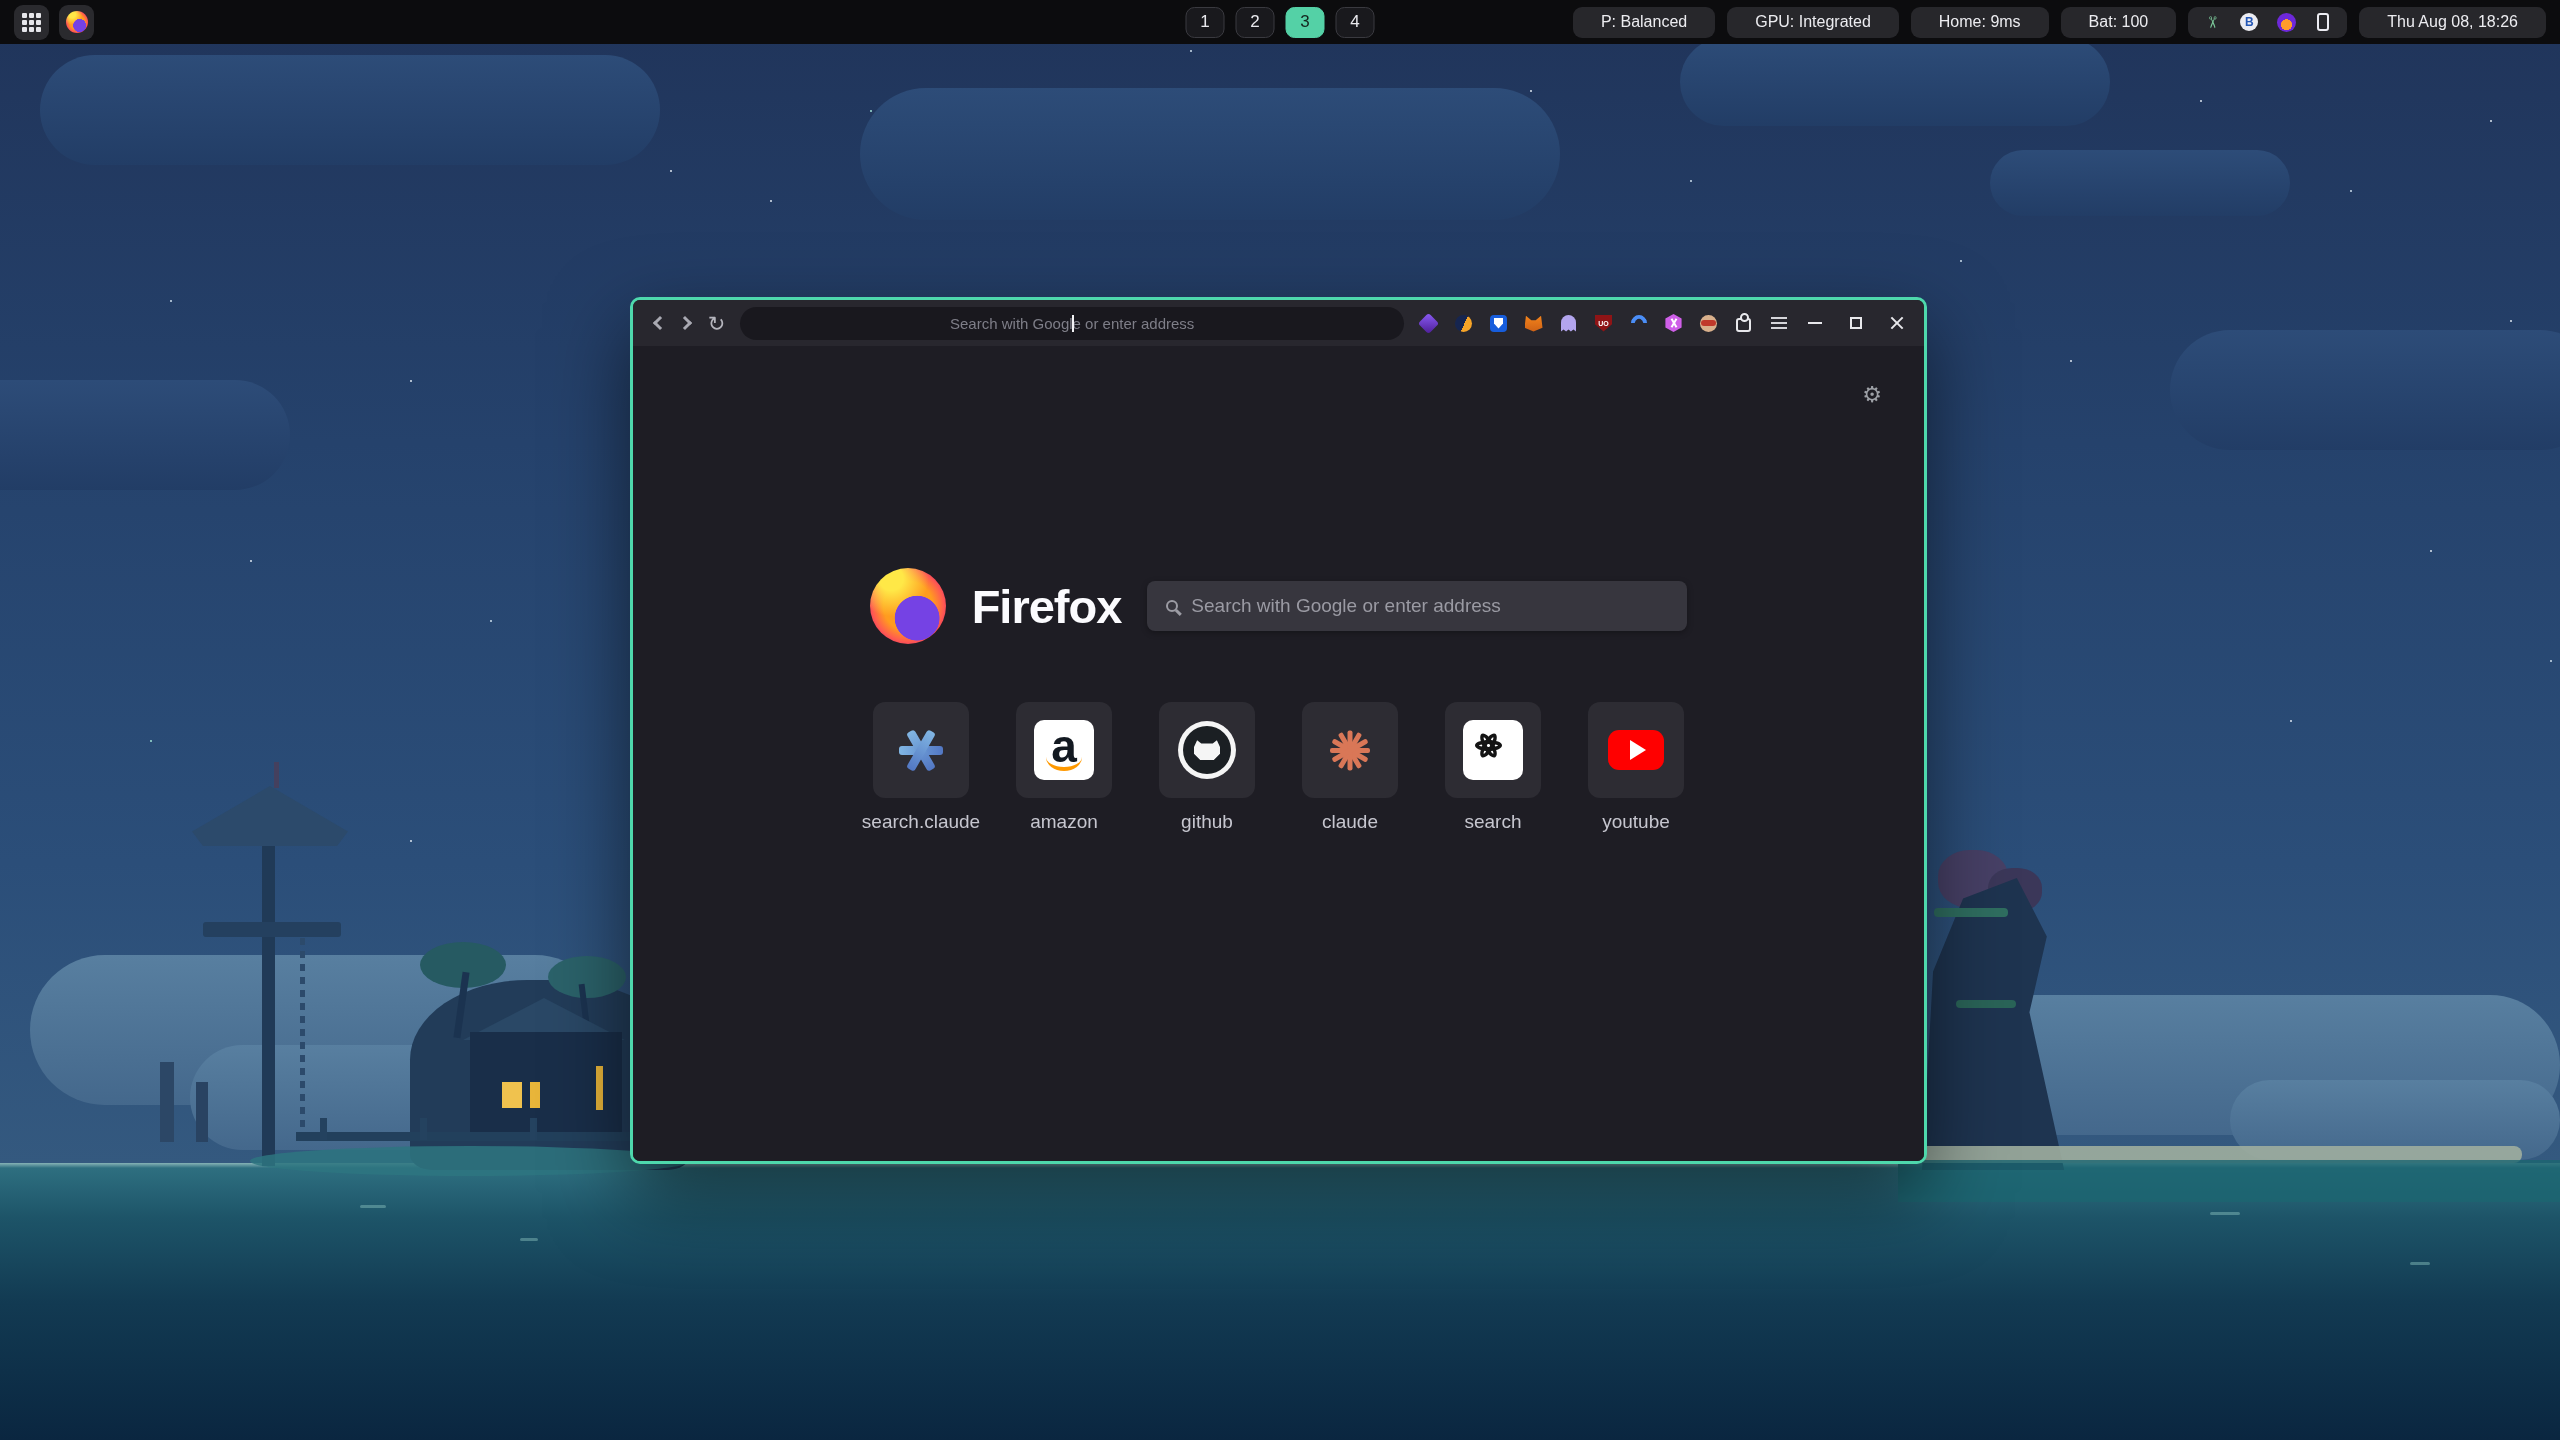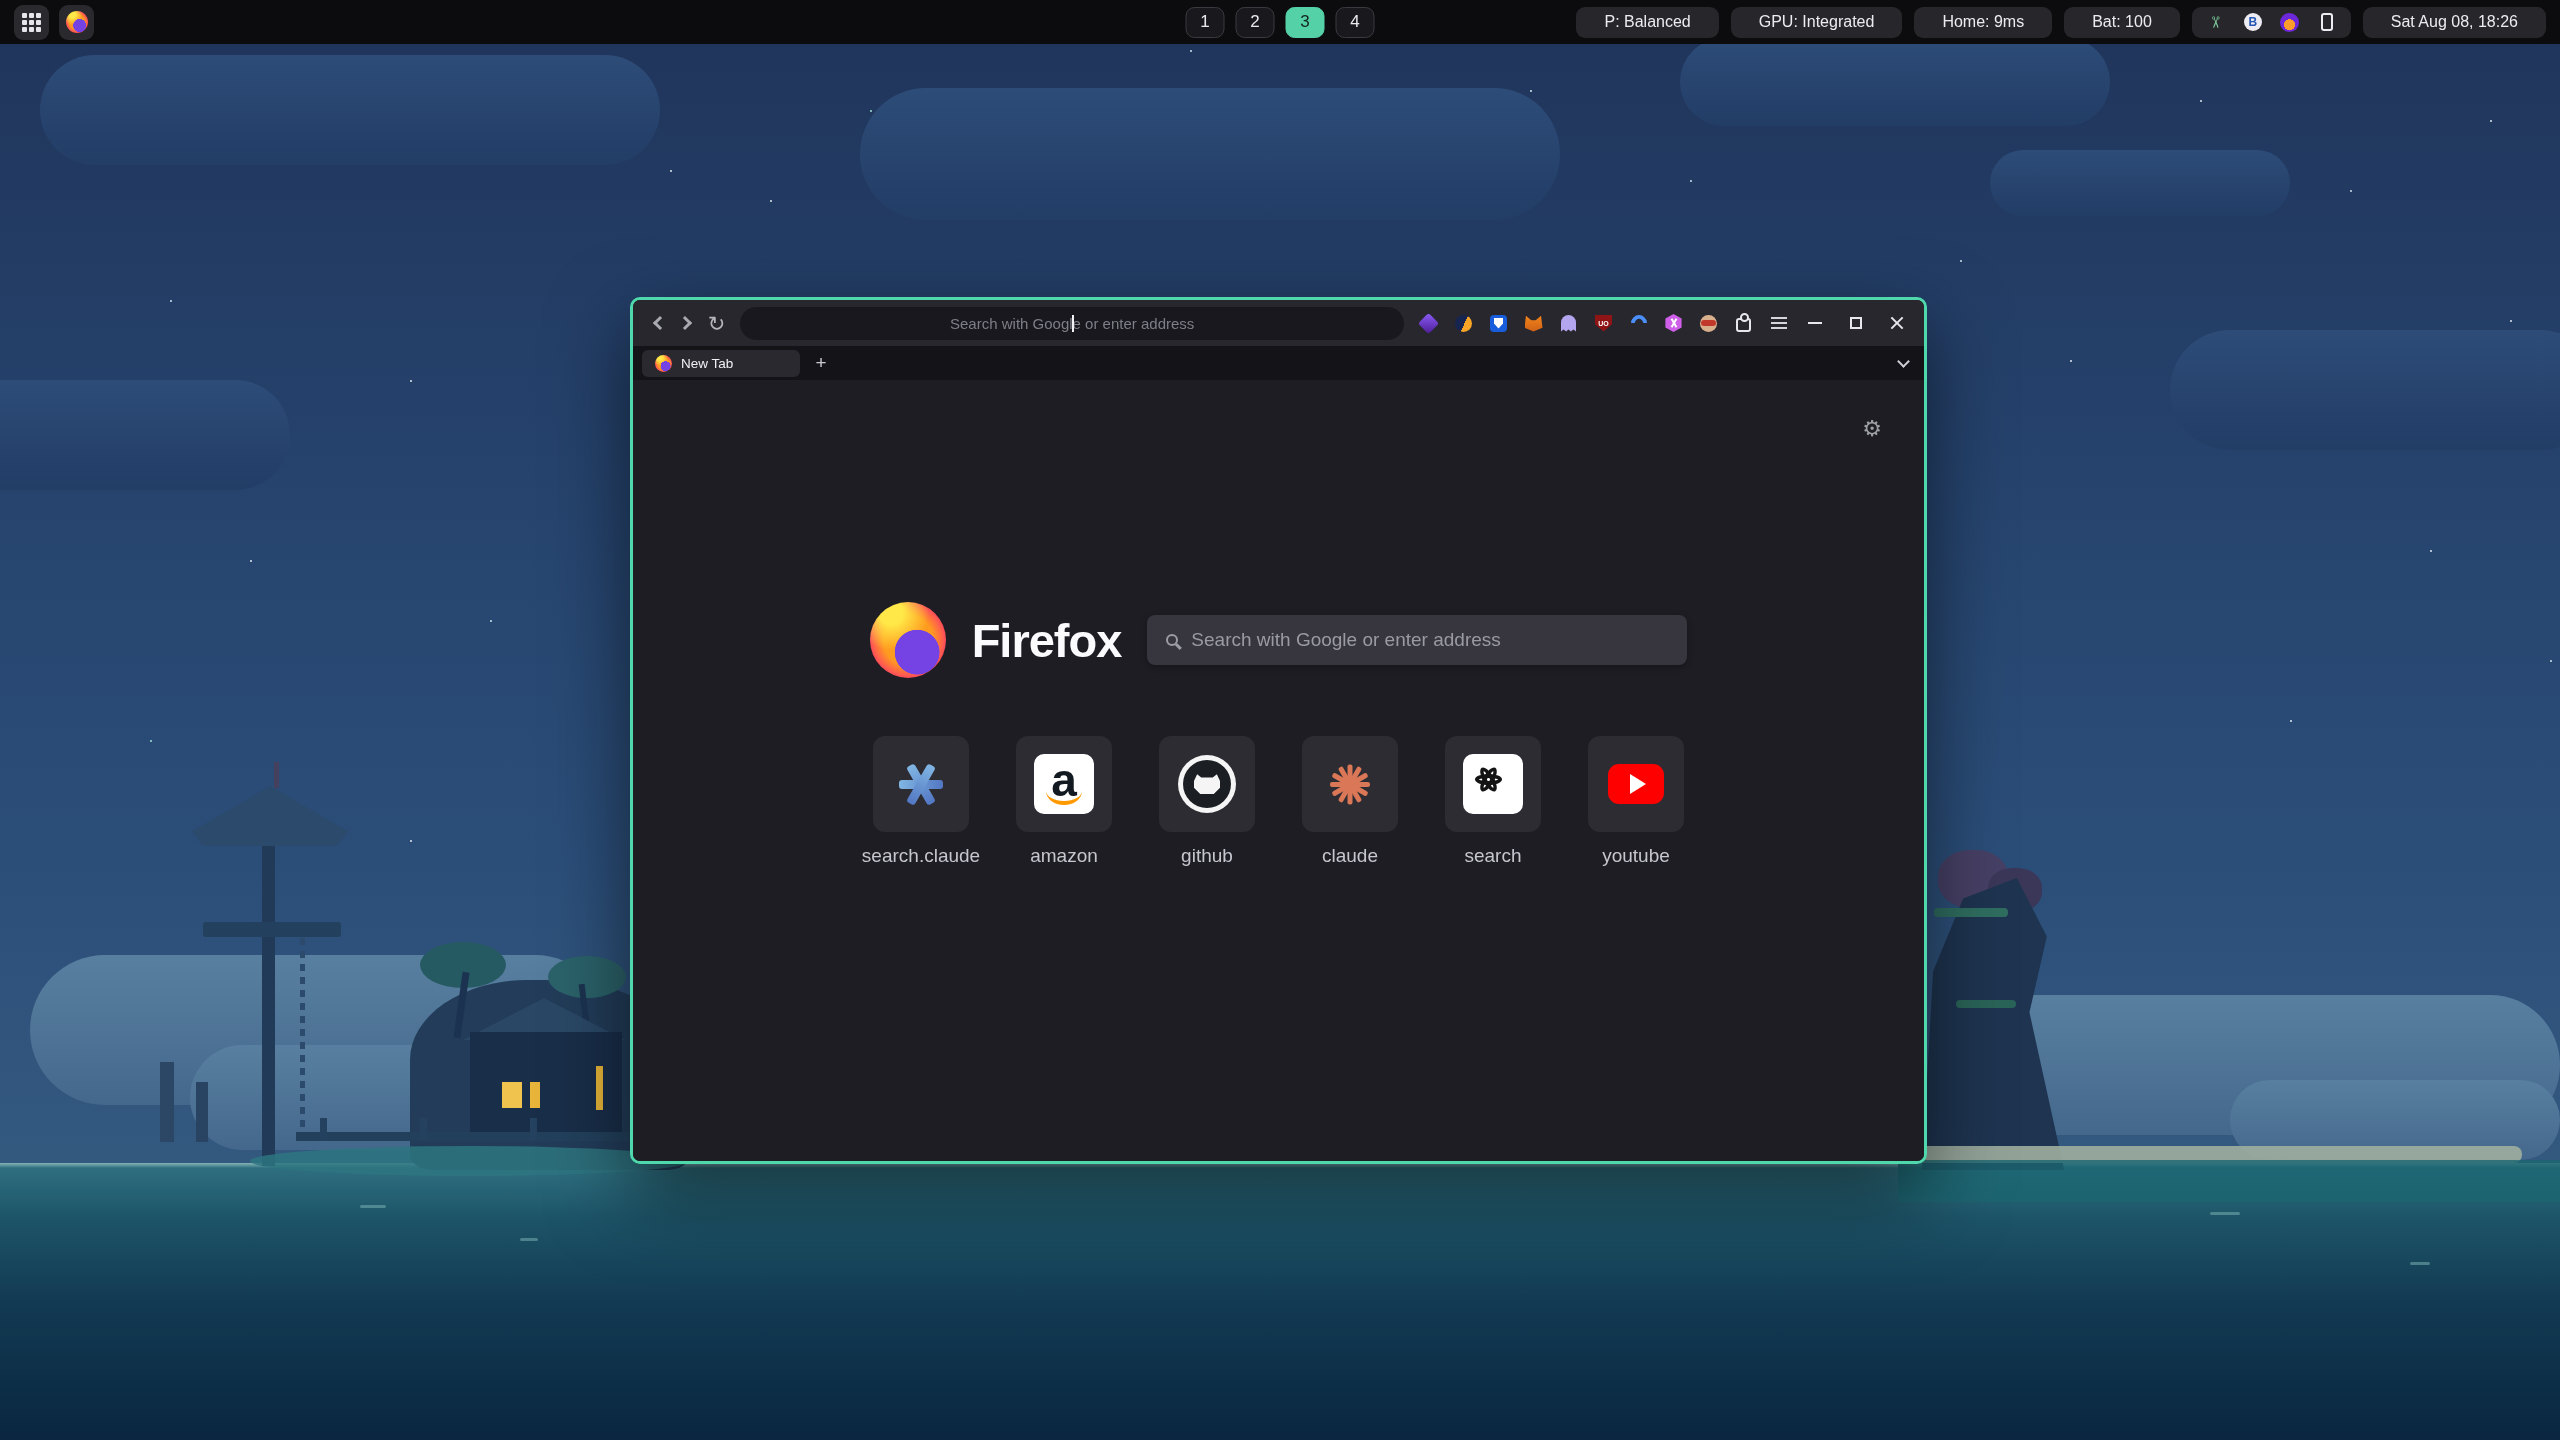--- a/index.html
+++ b/index.html
@@ -308,21 +308,21 @@
       <span class="tri">
         <span class="bt">B</span>
       </span>
       <span class="tri">
         <span class="flame"></span>
       </span>
       <span class="tri">
         <span class="phone"></span>
       </span>
     </div>
-    <div class="pill">Sat Aug 08, 18:26</div>
+    <div class="pill">Thu Aug 08, 18:26</div>
   </div>
 </div>
 
 <div class="window">
 
   <div class="toolbar">
     <div class="navbtn">
       <span class="chev back"></span>
     </div>
     <div class="navbtn">
@@ -375,30 +375,20 @@
         </span>
     </div>
 
     <div class="winctl">
       <span class="wc-min"></span>
       <span class="wc-max"></span>
       <span class="wc-close"></span>
     </div>
   </div>
 
-  <div class="tabbar">
-    <div class="tab">
-      <span class="fx-mini"></span>
-      <span class="tab-label">New Tab</span>
-    </div>
-    <div class="newtab-btn">+</div>
-    <div class="tab-overflow">
-      <span class="chev-dn"></span>
-    </div>
-  </div>
 
   <div class="content">
     <div class="gear">⚙</div>
 
     <div class="hero">
       <div class="fx-logo"></div>
       <div class="wordmark">Firefox</div>
       <div class="nt-search">
         <span class="mag"></span>
         <span class="nt-ph">Search with Google or enter address</span>

